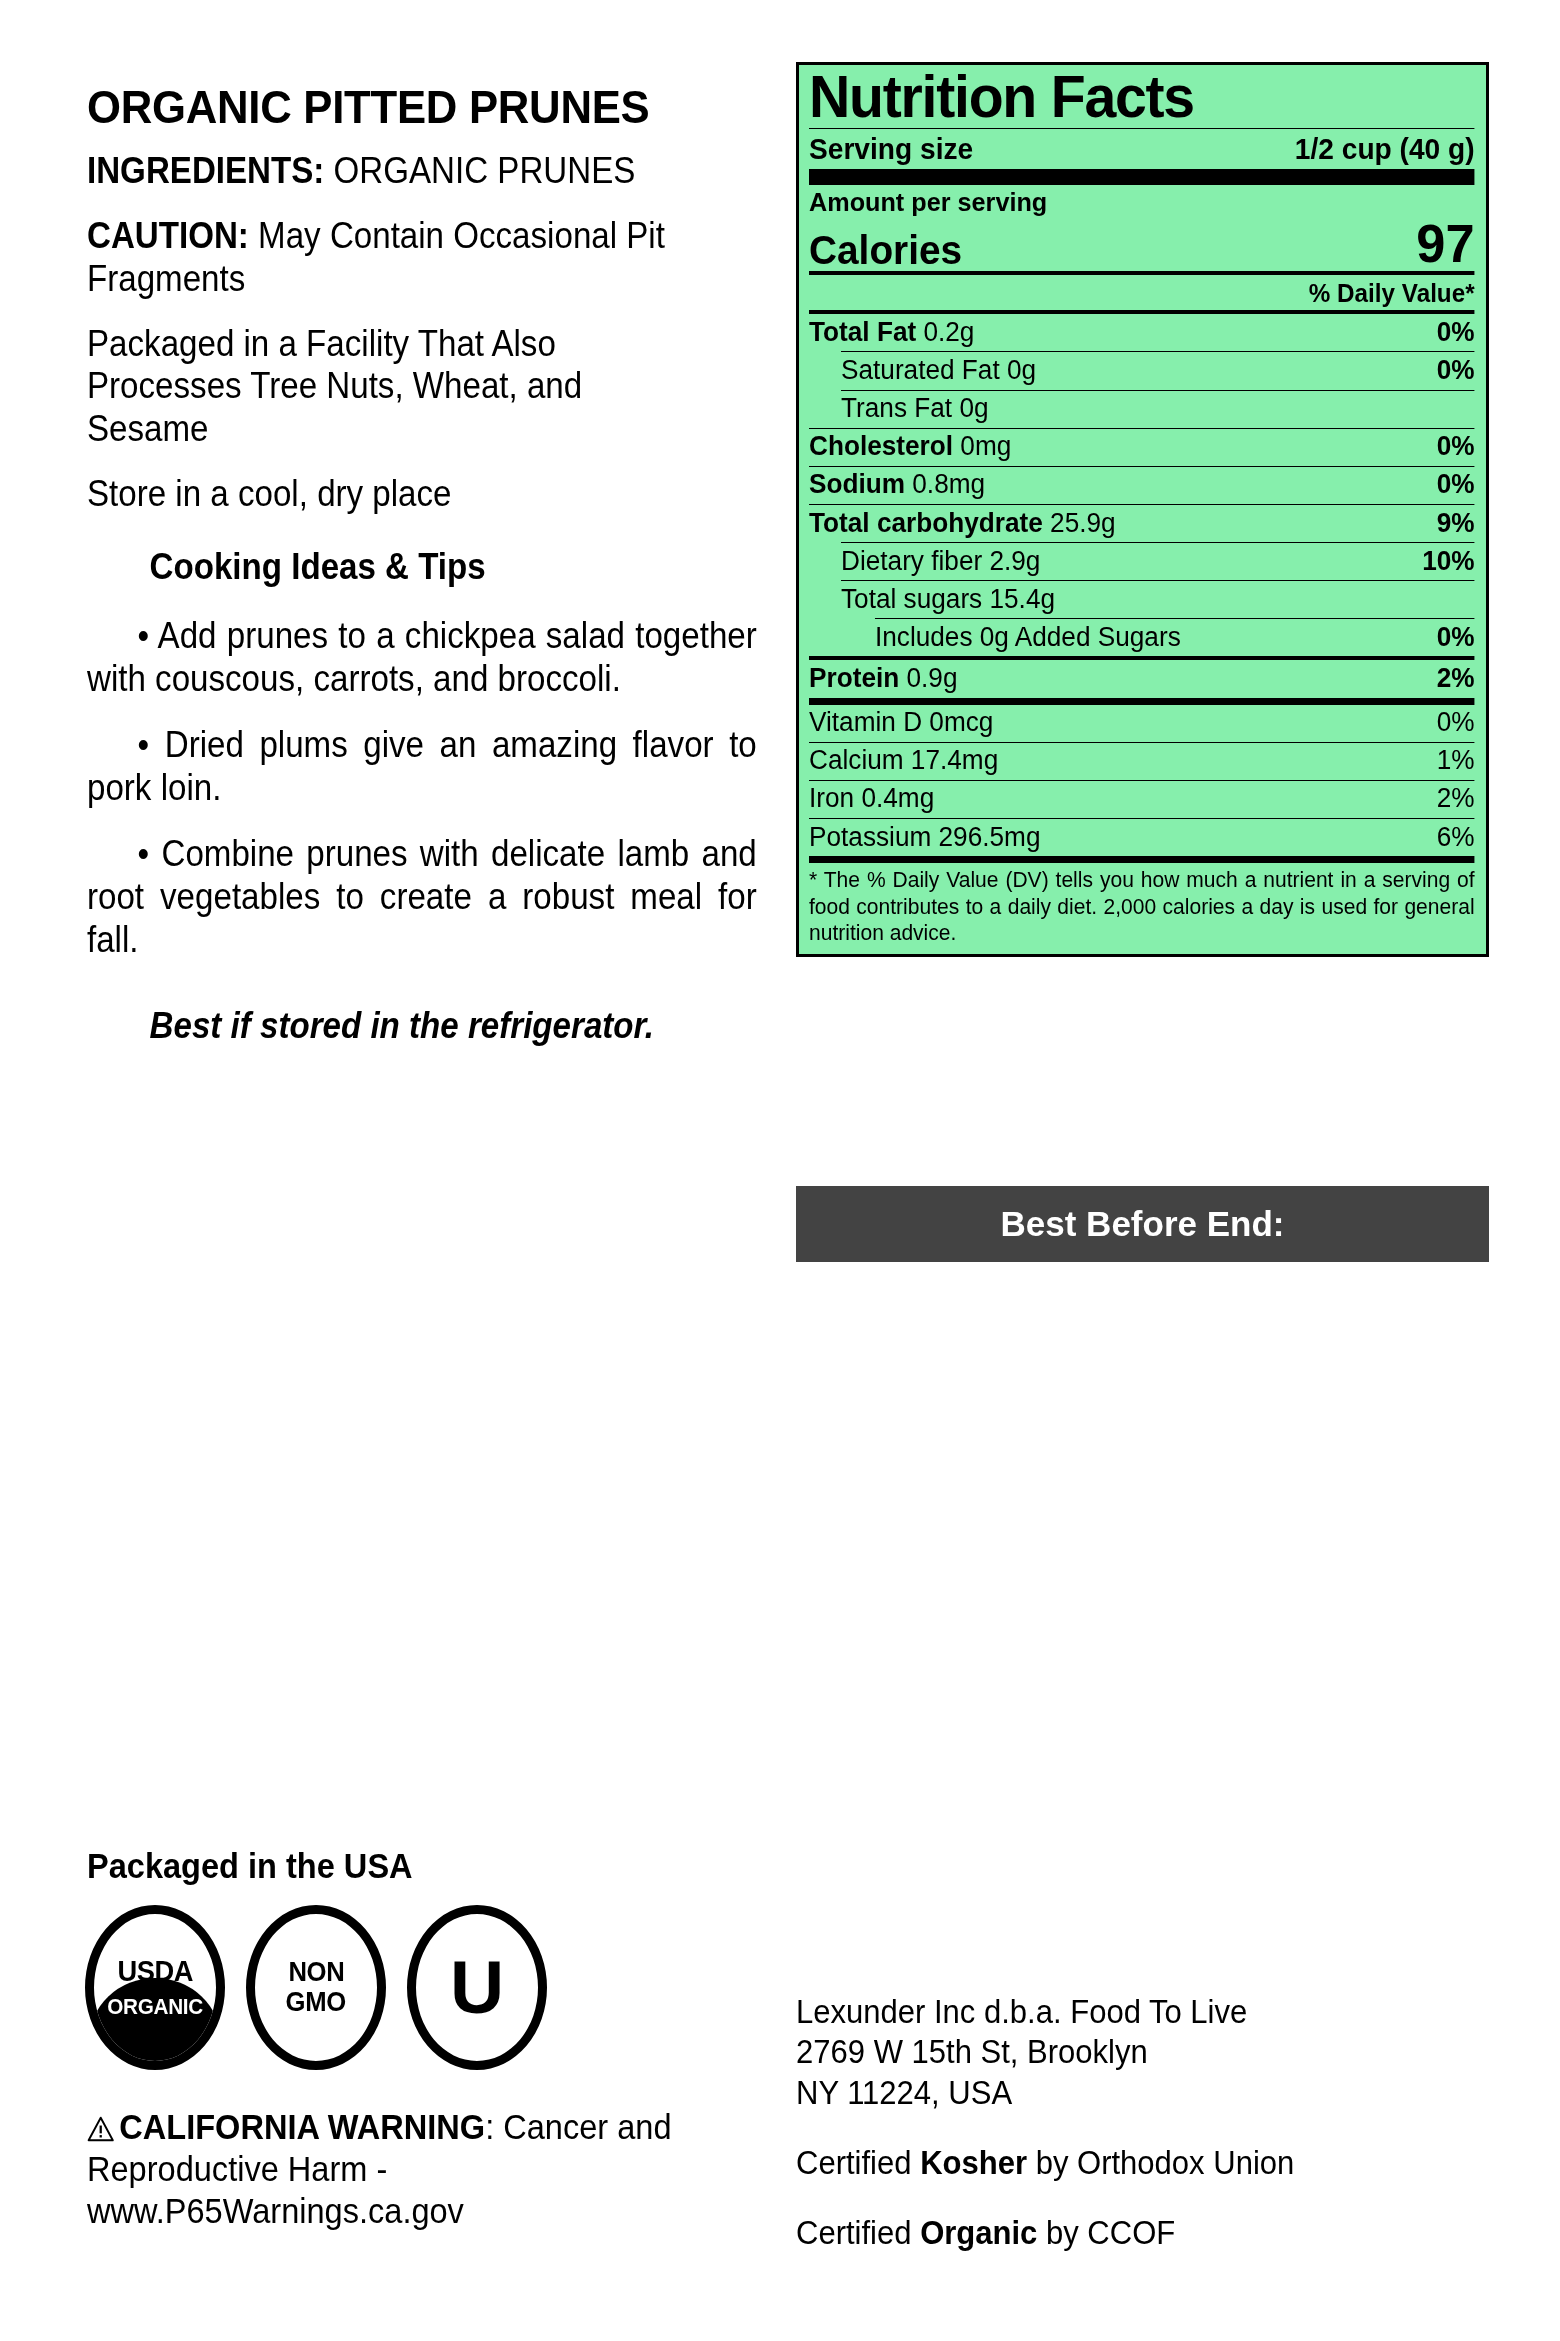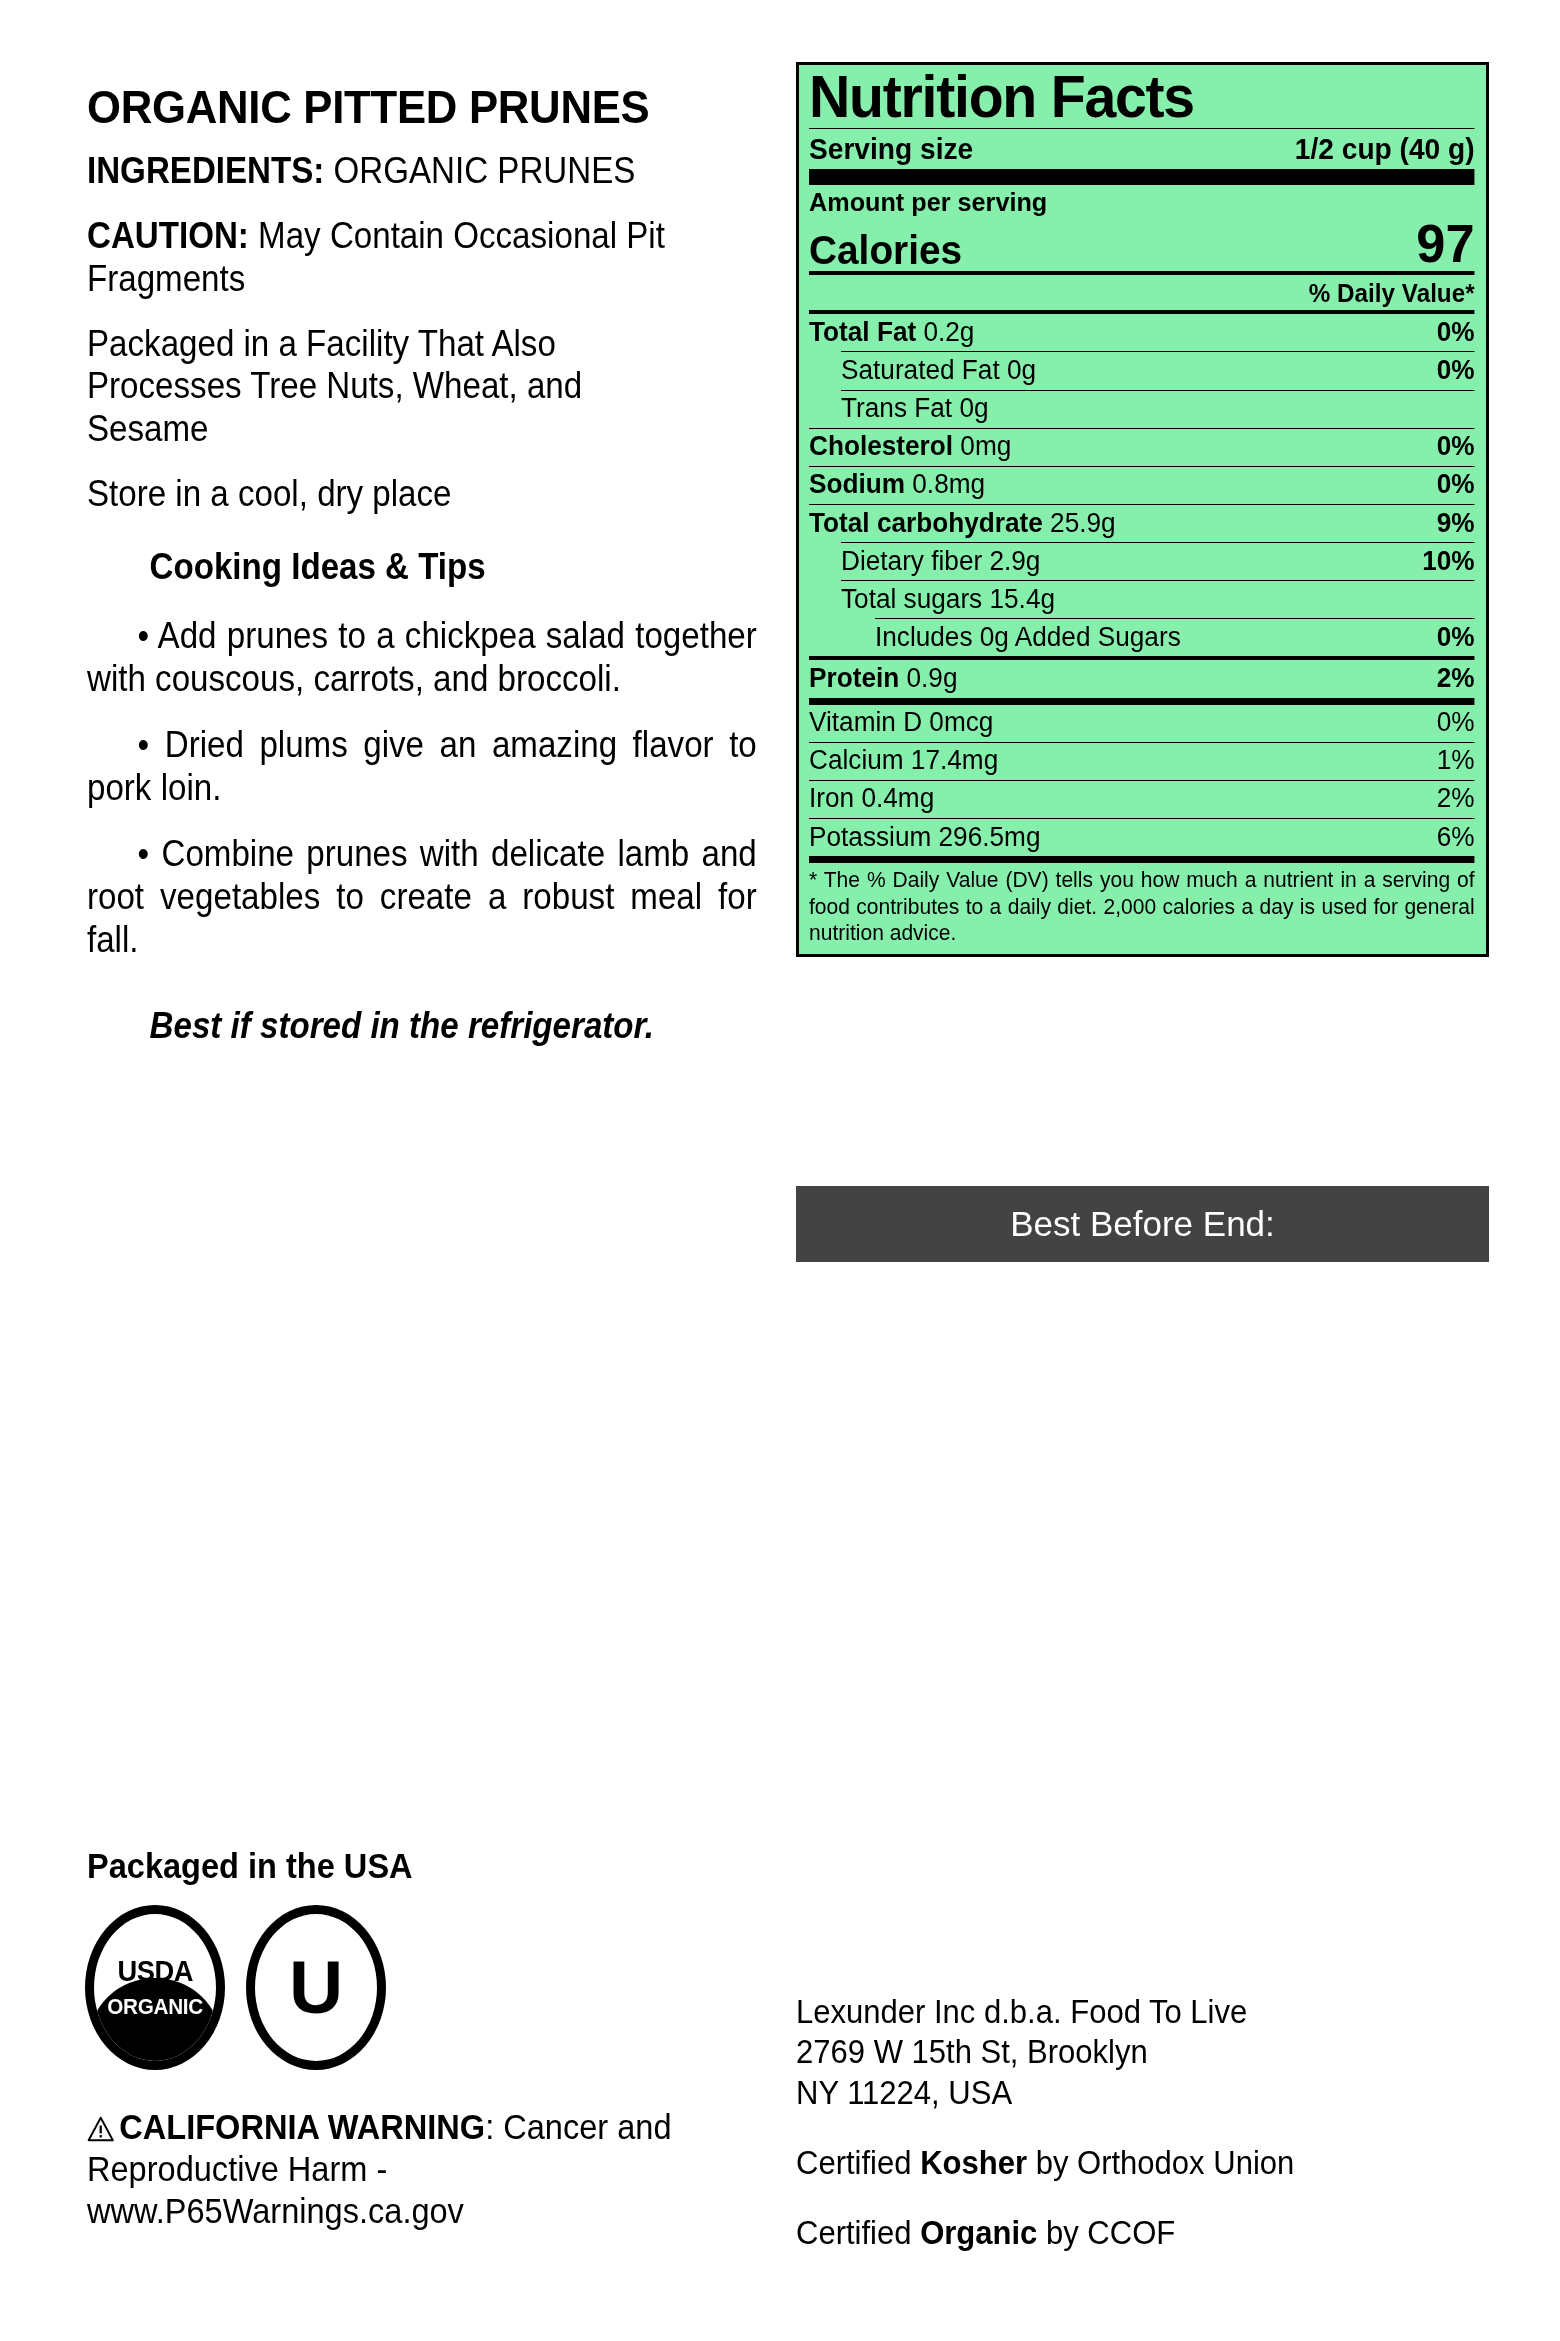--- a/index.html
+++ b/index.html
@@ -148,21 +148,21 @@
   
   .best-before-bar {
     position: absolute;
     left: 796px;
     top: 1186px;
     width: 693px;
     height: 76px;
     background: #434343;
     color: #ffffff;
     font-size: 35px;
-    font-weight: normal;
+    font-weight: bold;
     display: flex;
     align-items: center;
     justify-content: center;
     letter-spacing: 0px;
   }
 
   
   .packaged-usa {
     position: absolute;
     left: 87px;
@@ -425,20 +425,24 @@
 <div class="packaged-usa">Packaged in the USA</div>
 
 <div class="seals">
 
   <div class="seal seal-usda">
     <div class="usda-top">USDA</div>
     <div class="usda-arc"></div>
     <div class="usda-bottom">ORGANIC</div>
   </div>
 
+  <div class="seal seal-two-line">
+    <span>NON</span>
+    <span>GMO</span>
+  </div>
 
   <div class="seal">
     <span class="seal-u">U</span>
   </div>
 
 </div>
 
 <div class="ca-warning">
   <span class="ca-tri">
     <svg width="29.5" height="26" viewBox="0 0 34 30" xmlns="http://www.w3.org/2000/svg">

